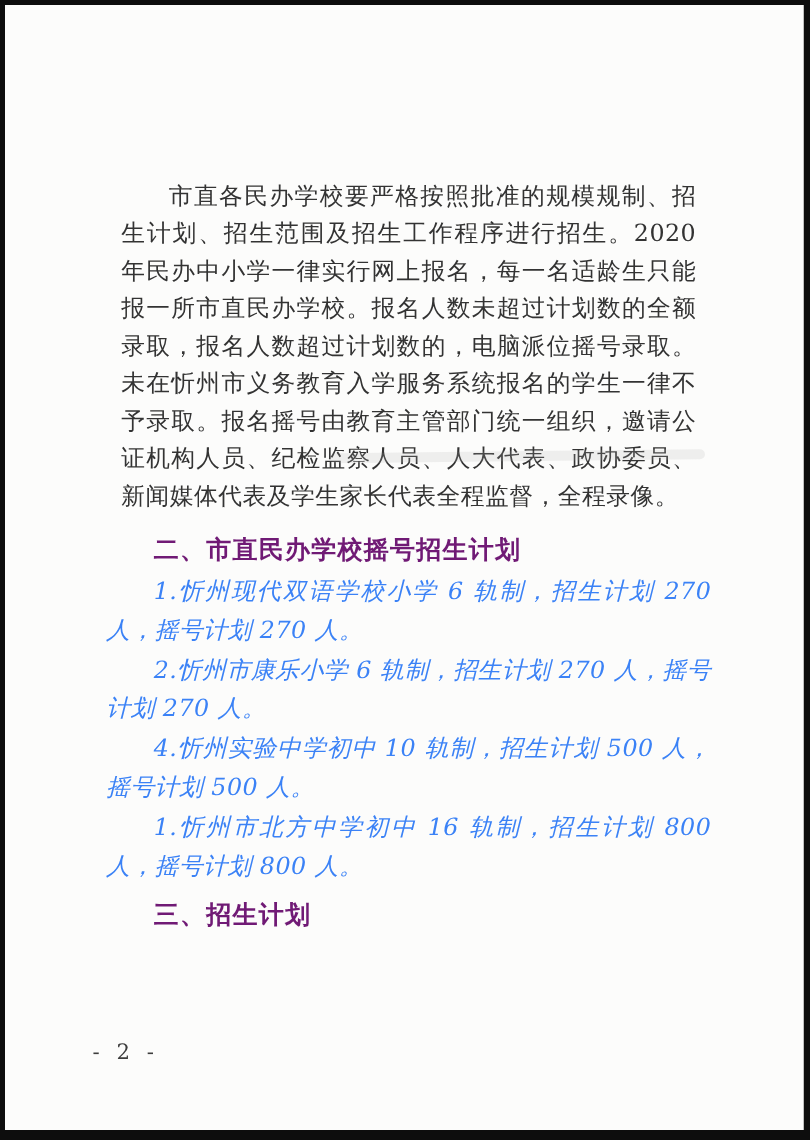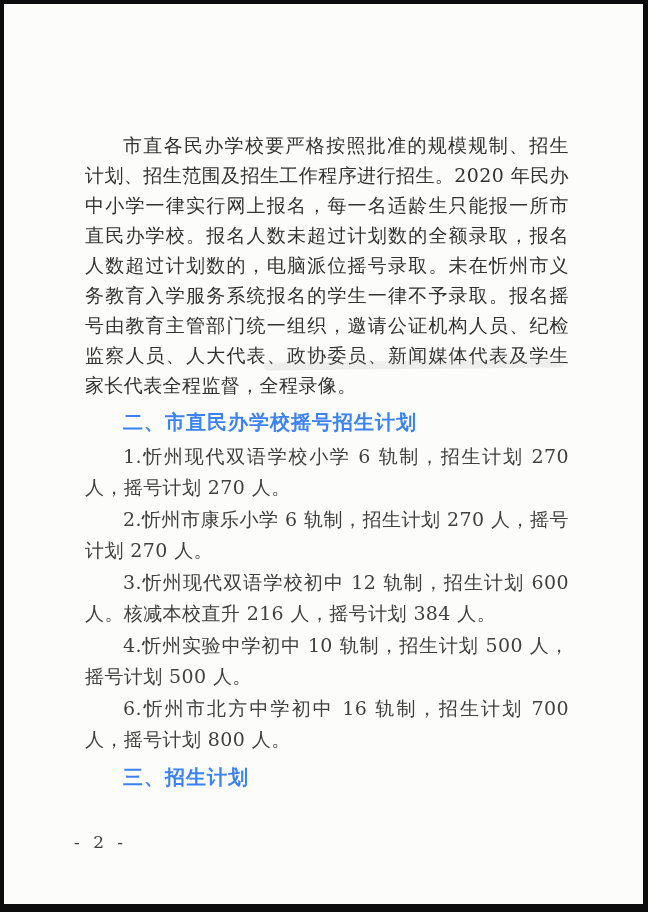--- a/index.html
+++ b/index.html
@@ -21,45 +21,46 @@
     font-family: "DejaVu Serif", "Liberation Serif", serif;
   }
   .content {
     position: absolute;
     left: 81px;
     top: 126px;
     width: 484px;
     color: #2f2f2f;
   }
   .para {
-    margin: 0;
+    margin: 12px;
     font-size: 19px;
     line-height: 30px;
     letter-spacing: 0.4px;
     text-align: justify;
     text-indent: 2em;
     color: #333333;
   }
   .section-heading {
     margin: 7px 0 4px 0;
     font-size: 20px;
     line-height: 30px;
     font-weight: bold;
     letter-spacing: 1px;
     text-indent: 1.9em;
-    color: #3b82f6;
+    color: #701a75;
   }
   .plan-item {
     margin: 1px 0;
     font-size: 19px;
     line-height: 31px;
     letter-spacing: 0.4px;
     text-align: justify;
     text-indent: 2em;
-    color: #404040;
+    color: #3b82f6;
+    font-style: italic;
   }
   .page-number {
     position: absolute;
     left: 70px;
     top: 828px;
     font-size: 17px;
     letter-spacing: 4px;
     color: #3d3d3d;
   }
   
@@ -81,23 +82,22 @@
 
   <div class="content">
 
     <p class="para">市直各民办学校要严格按照批准的规模规制、招生计划、招生范围及招生工作程序进行招生。2020 年民办中小学一律实行网上报名，每一名适龄生只能报一所市直民办学校。报名人数未超过计划数的全额录取，报名人数超过计划数的，电脑派位摇号录取。未在忻州市义务教育入学服务系统报名的学生一律不予录取。报名摇号由教育主管部门统一组织，邀请公证机构人员、纪检监察人员、人大代表、政协委员、新闻媒体代表及学生家长代表全程监督，全程录像。</p>
 
     <div class="section-heading">二、市直民办学校摇号招生计划</div>
 
     <div>
       <p class="plan-item">1.忻州现代双语学校小学 6 轨制，招生计划 270 人，摇号计划 270 人。</p>
       <p class="plan-item">2.忻州市康乐小学 6 轨制，招生计划 270 人，摇号计划 270 人。</p>
-      <p class="plan-item">3.忻州现代双语学校初中 12 轨制，招生计划 600 人。核减本校直升 216 人，摇号计划 384 人。</p>
       <p class="plan-item">4.忻州实验中学初中 10 轨制，招生计划 500 人，摇号计划 500 人。</p>
-      <p class="plan-item">6.忻州市北方中学初中 16 轨制，招生计划 700 人，摇号计划 800 人。</p>
+      <p class="plan-item">1.忻州市北方中学初中 16 轨制，招生计划 800 人，摇号计划 800 人。</p>
     </div>
 
     <div class="section-heading">三、招生计划</div>
 
   </div>
 
   <div class="scan-smudge"></div>
 
   <div class="page-number">- 2 -</div>
 

